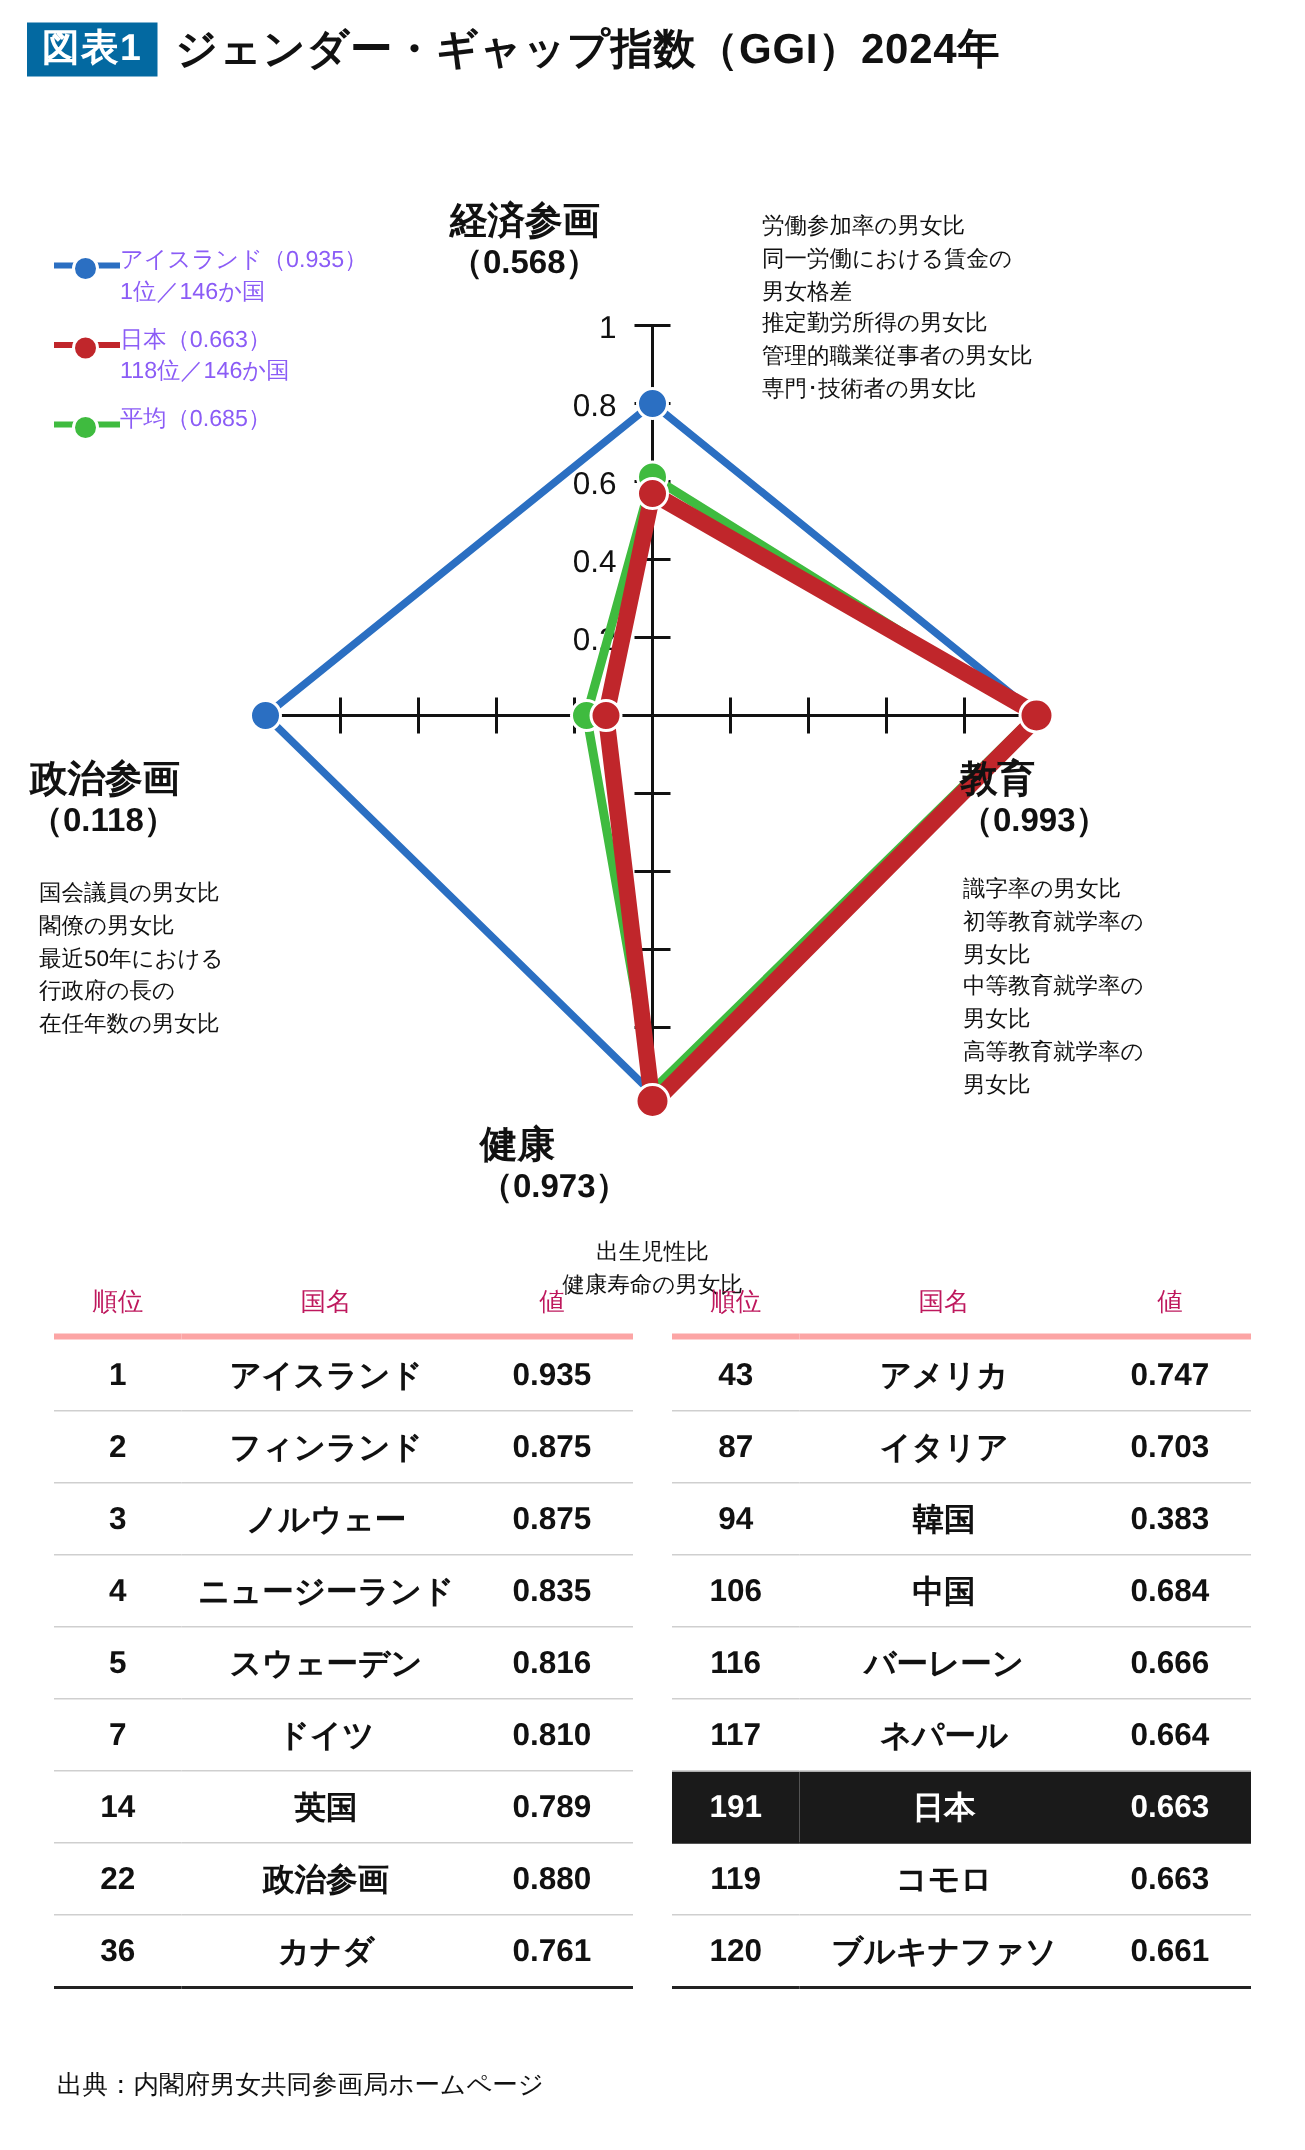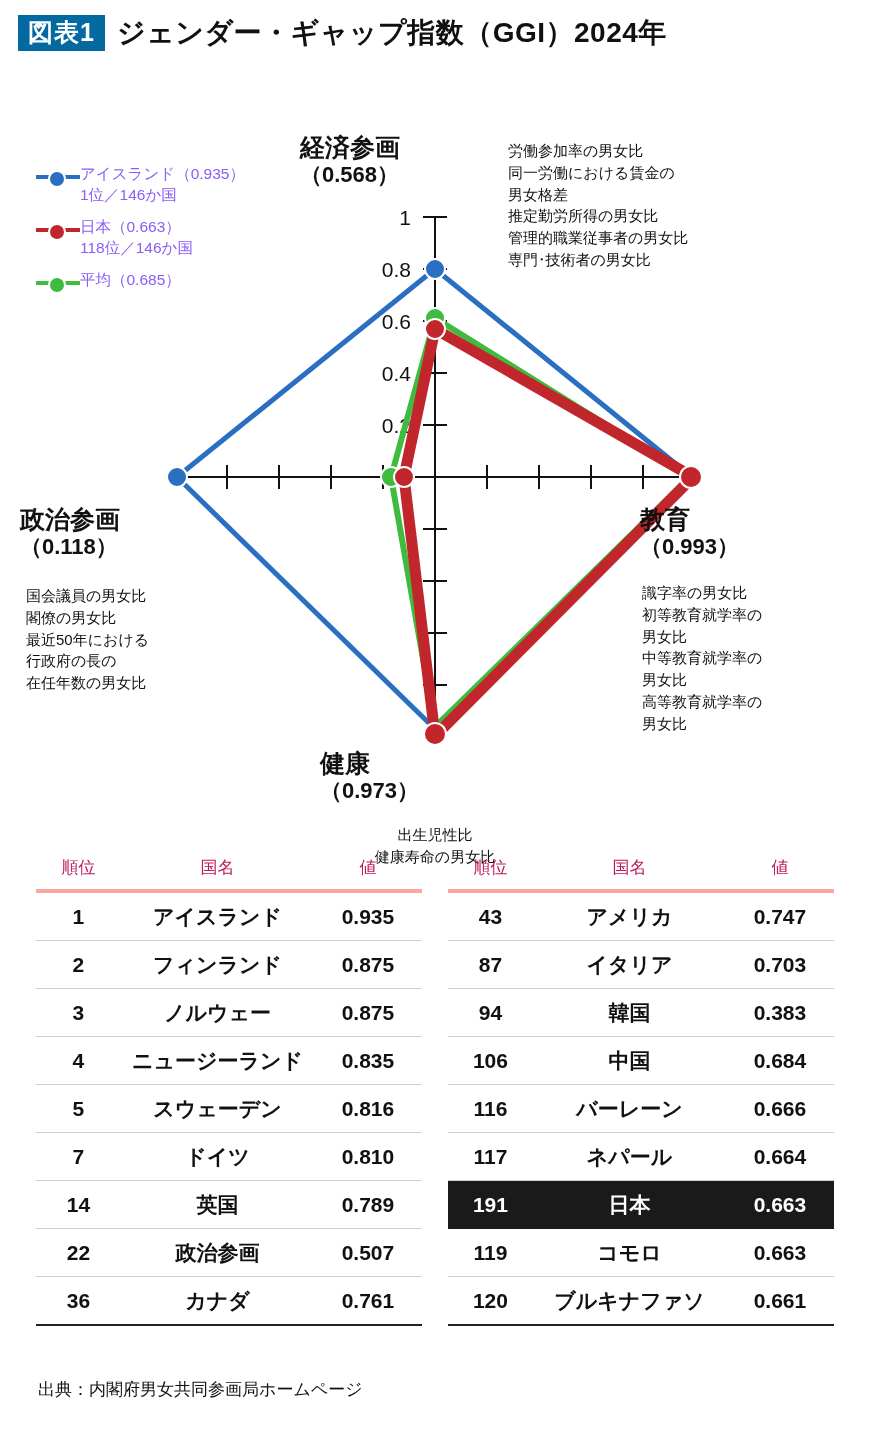--- a/index.html
+++ b/index.html
@@ -336,21 +336,21 @@
           <td class="col-val">0.810</td>
         </tr>
         <tr>
           <td class="col-rank">14</td>
           <td class="col-name">英国</td>
           <td class="col-val">0.789</td>
         </tr>
         <tr>
           <td class="col-rank">22</td>
           <td class="col-name">政治参画</td>
-          <td class="col-val">0.507</td>
+          <td class="col-val">0.880</td>
         </tr>
         <tr>
           <td class="col-rank">36</td>
           <td class="col-name">カナダ</td>
           <td class="col-val">0.761</td>
         </tr>
       </tbody>
   </table>
 
   <table class="rank">

